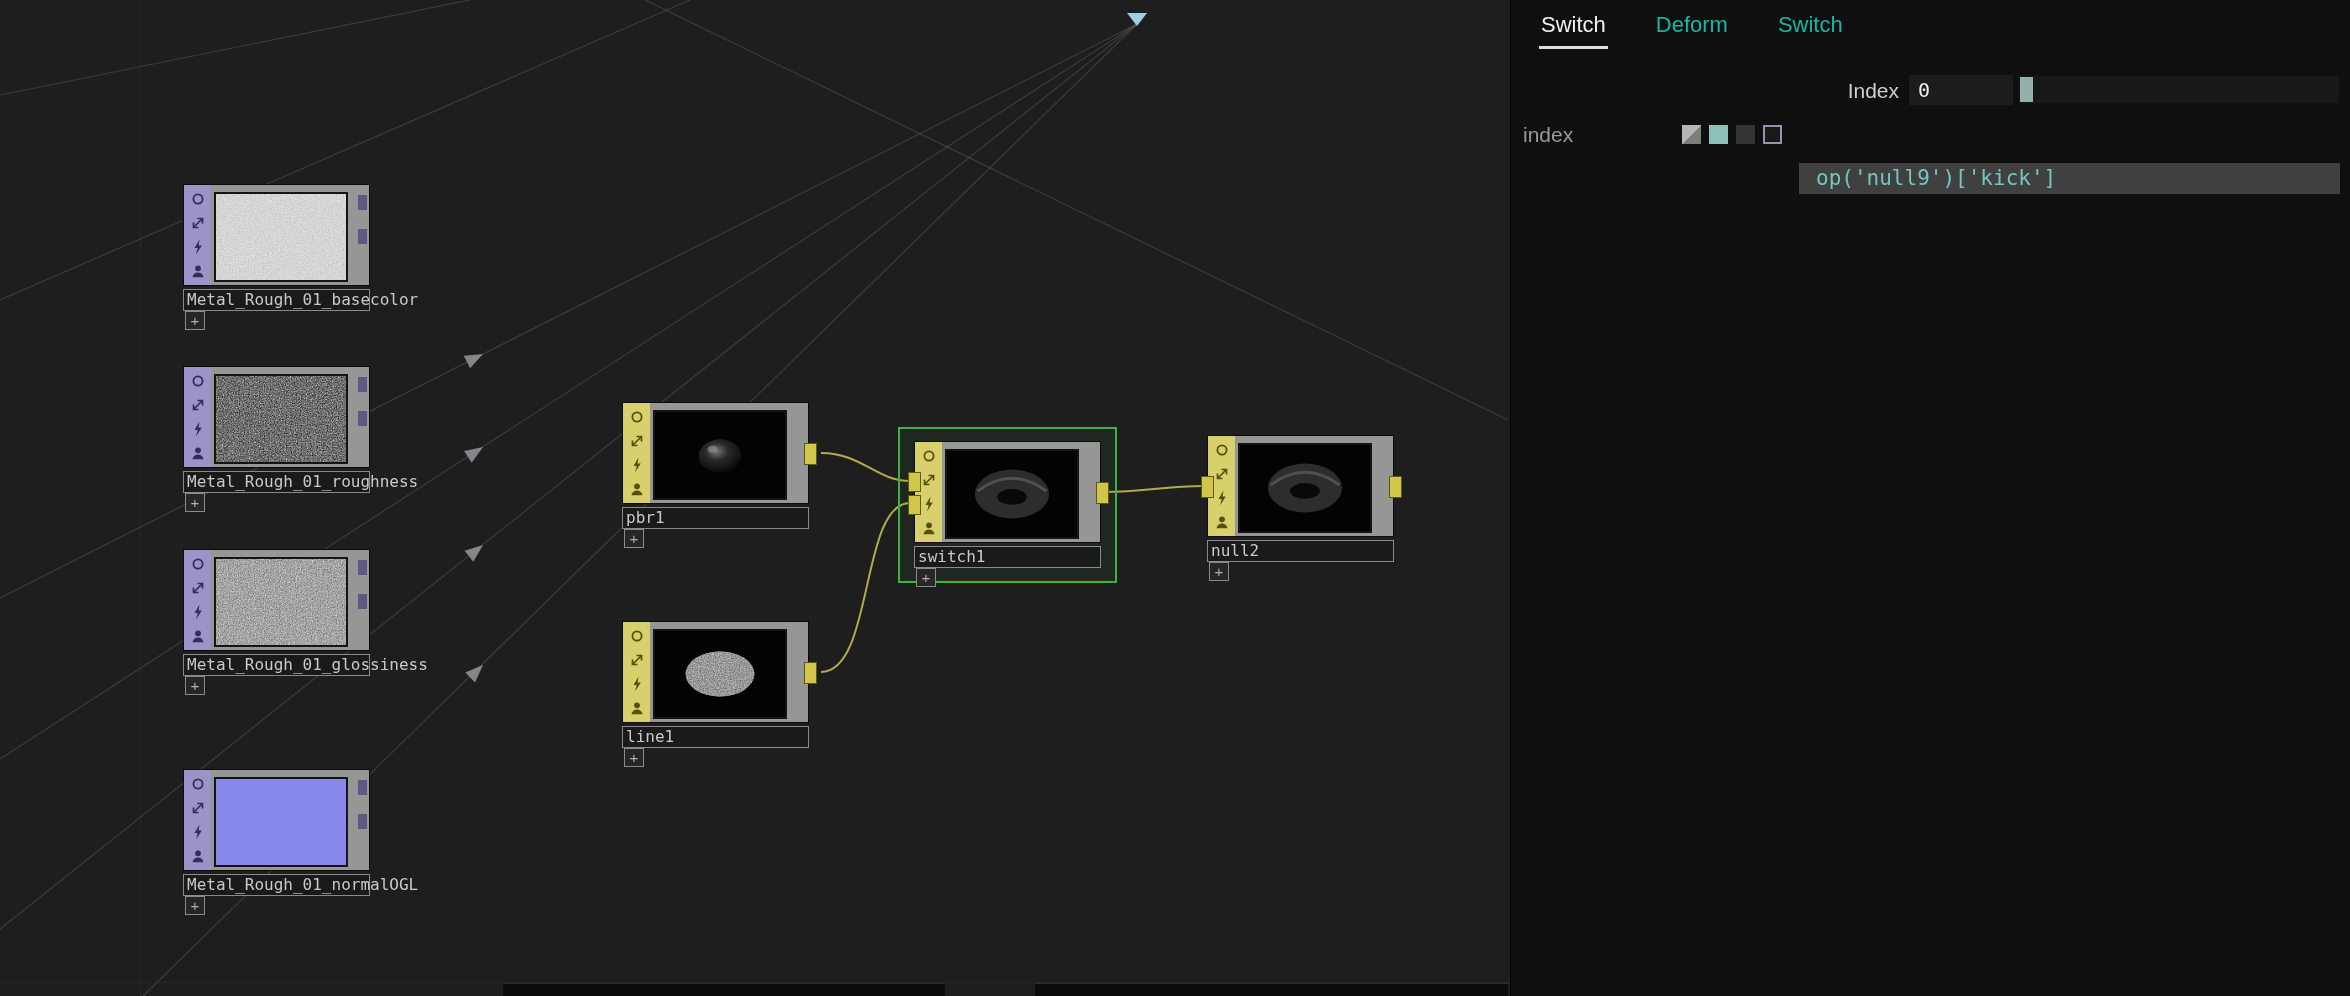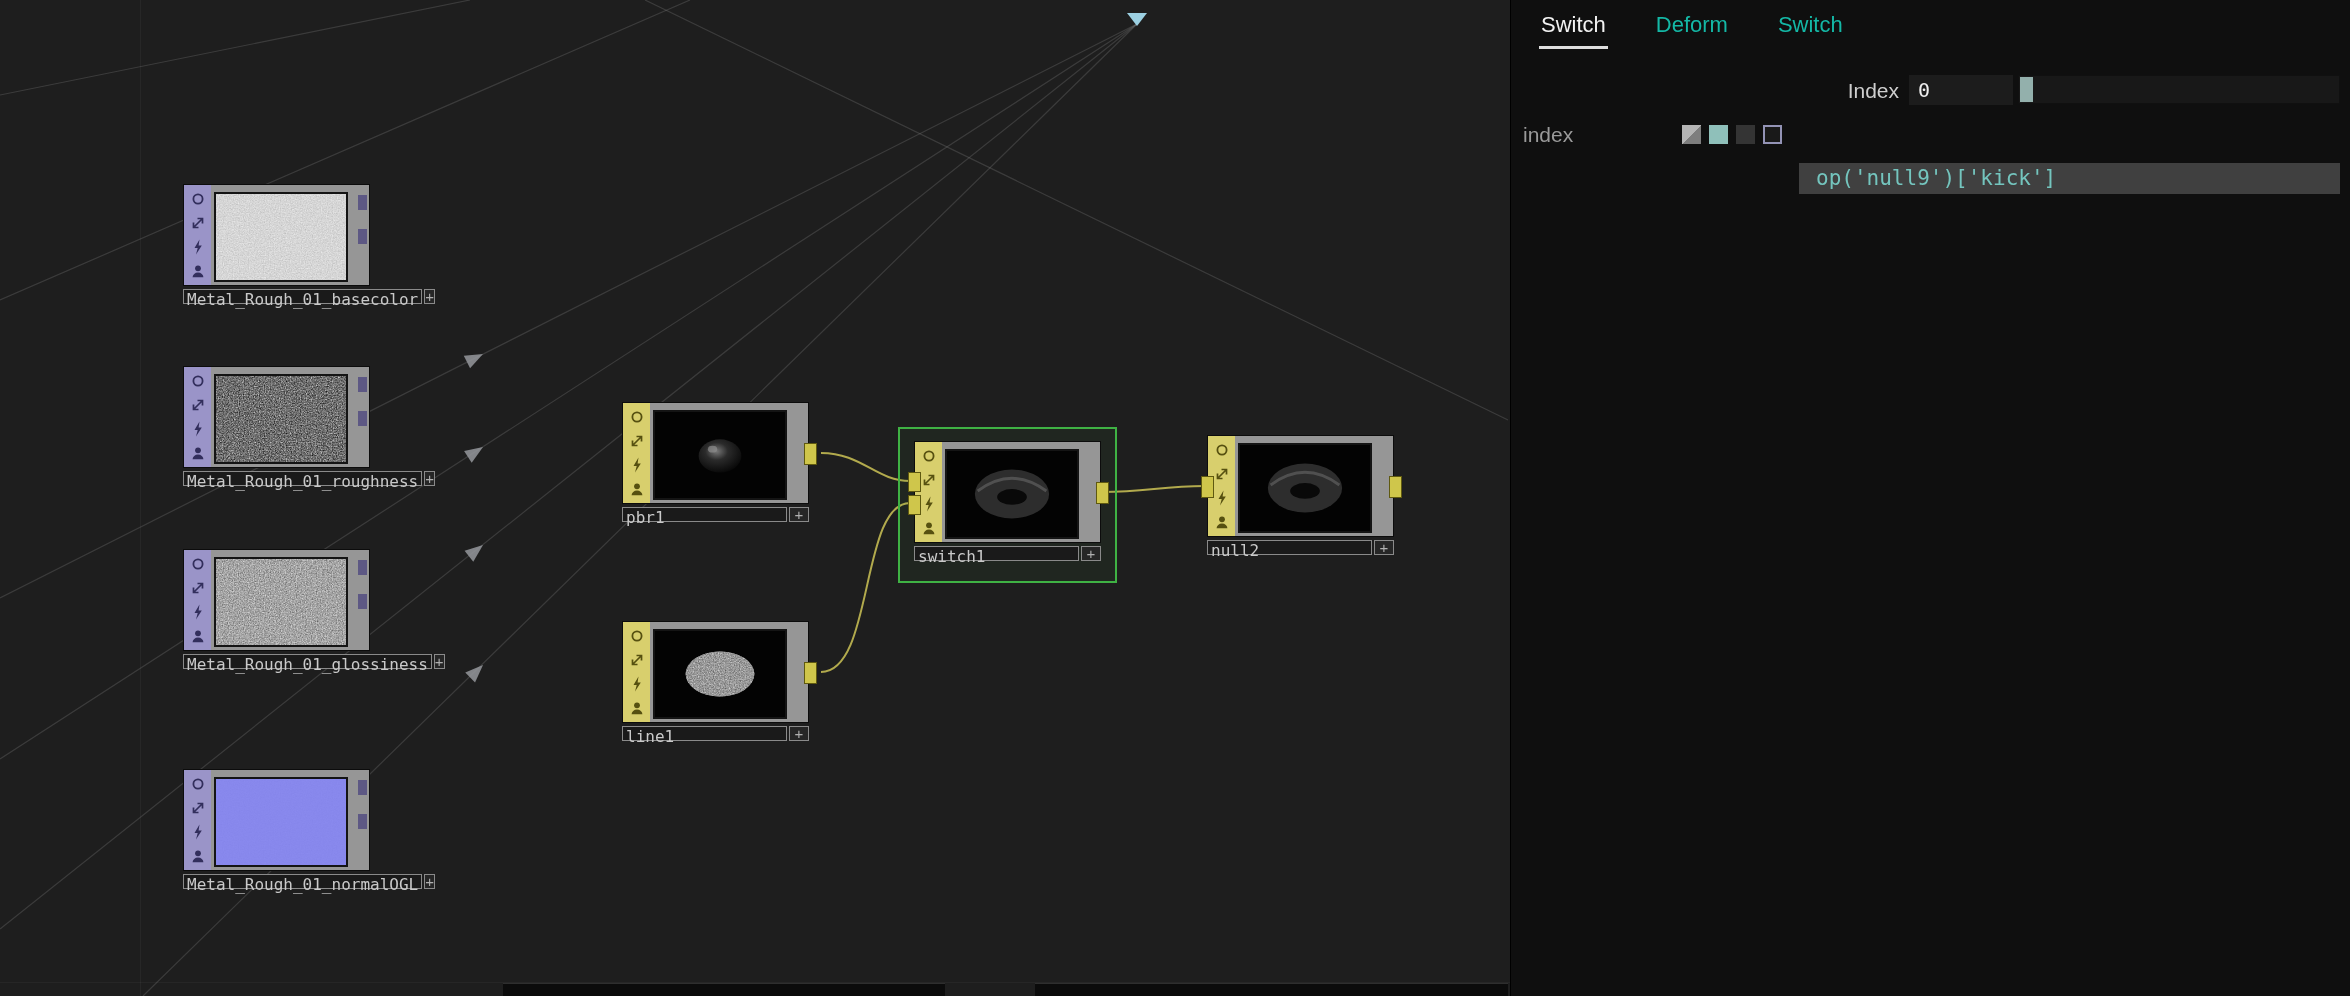--- a/index.html
+++ b/index.html
@@ -17,21 +17,21 @@
 
   
   .node{position:absolute;z-index:2;}
   .sel-box{position:absolute;left:-16px;top:-14px;width:219px;height:156px;border:2px solid #3fb244;background:rgba(63,178,68,0.06);box-sizing:border-box;z-index:0;}
   .node-body{position:absolute;left:0;top:0;width:187px;height:102px;background:#969696;border:1px solid #0c0c0c;box-sizing:border-box;z-index:1;}
   .icon-col{position:absolute;left:0;top:0;bottom:0;width:27px;display:flex;flex-direction:column;align-items:center;padding-top:3px;gap:2px;box-sizing:border-box;}
   .flag{width:20px;height:22px;display:flex;align-items:center;justify-content:center;}
   .flag svg{display:block;}
   .thumb{position:absolute;left:30px;top:7px;width:130px;height:86px;border:2px solid #141414;background:#000;overflow:hidden;}
   .conn{position:absolute;}
-  .node-label-row{position:absolute;left:0;top:105px;width:187px;height:15px;display:flex;z-index:1;}
+  .node-label-row{position:absolute;left:0;top:105px;width:187px;height:22px;display:flex;z-index:1;flex-direction:column;}
   .name-box{flex:1 1 auto;border:1px solid #8a8a8a;background:#1a1a1a;color:#c9c9c9;font-family:"DejaVu Sans Mono",monospace;font-size:16px;line-height:20px;padding:0 3px;white-space:nowrap;overflow:visible;position:relative;z-index:2;box-sizing:border-box;}
   .plus-box{width:20px;margin-left:2px;border:1px solid #8a8a8a;background:#262626;color:#b0b0b0;font-size:15px;display:flex;align-items:center;justify-content:center;box-sizing:border-box;z-index:1;}
 
   
   .side-panel{position:absolute;left:1510px;top:0;width:840px;height:996px;background:#0f0f0f;border-left:1px solid #000;box-sizing:border-box;}
   .tabs{position:absolute;left:28px;top:10px;display:flex;gap:46px;}
   .tab{font-size:22px;line-height:26px;color:#14b8a6;padding:2px 2px 8px;}
   .tab.active{color:#f2f2f2;border-bottom:3px solid #dedede;}
   .index-label{position:absolute;left:0;top:76px;width:388px;height:30px;line-height:30px;text-align:right;color:#cecece;font-size:21px;}
   .value-box{position:absolute;left:398px;top:75px;width:104px;height:30px;background:#1c1c1c;color:#efefef;font-family:"DejaVu Sans Mono",monospace;font-size:20px;line-height:30px;padding-left:9px;box-sizing:border-box;}

